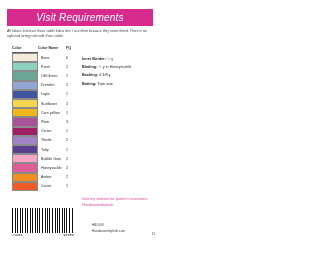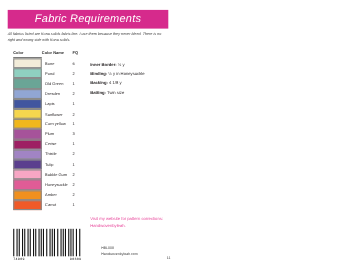--- a/index.html
+++ b/index.html
@@ -167,21 +167,21 @@
     margin-top: 0.5px;
     letter-spacing: 0.3px;
   }
 </style>
 </head>
 <body>
 
 <div class="page">
 
   <div class="header-band">
-    <div class="header-title">Fabric Requirements</div>
+    <div class="header-title">Visit Requirements</div>
   </div>
 
   <div class="intro">All fabrics listed are Kona solids fabric line.  I use them because they never bleed.  There is no right and wrong side with Kona solids.</div>
 
   <div class="table-wrap">
     <div class="thead">
       <div class="th-color">Color</div>
       <div class="th-name">Color Name</div>
       <div class="th-fq">FQ</div>
     </div>

